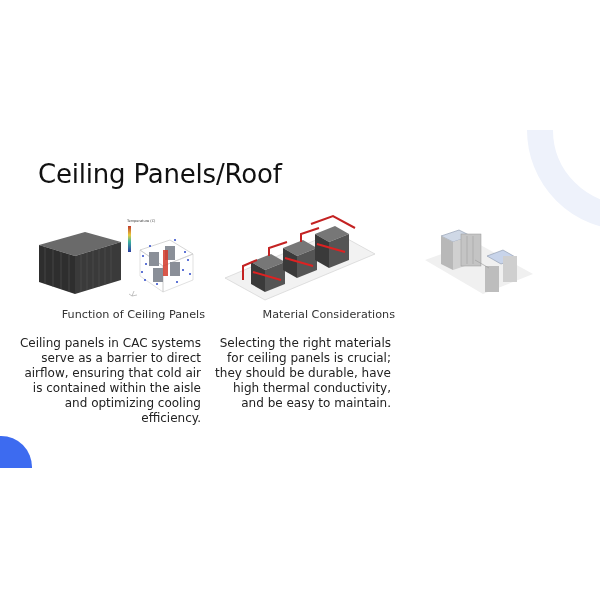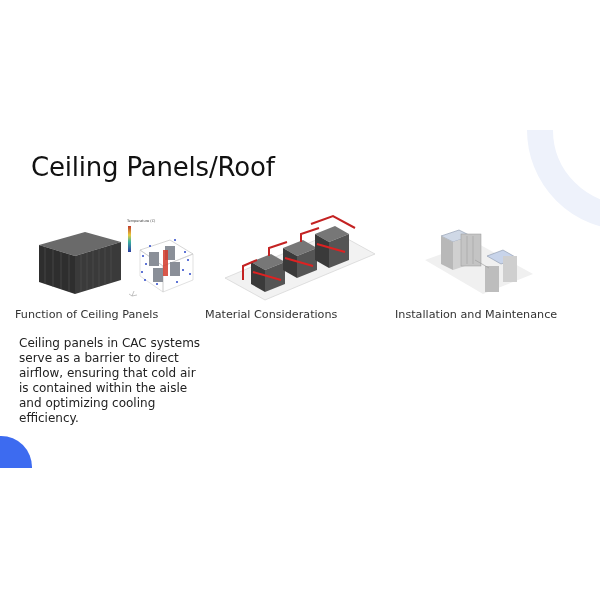--- a/index.html
+++ b/index.html
@@ -12,24 +12,24 @@
       border-radius: 50%; border: 26px solid #eef2fb; box-sizing: border-box;
       clip-path: inset(100px 0 0 0);
     }
     .blue-dot {
       position: absolute; left: -30px; top: 436px; width: 62px; height: 62px;
       border-radius: 50%; background: #3d6bf0;
       clip-path: inset(0 0 30px 30px);
     }
     .title {
       position: absolute; left: 31px; top: 152px; font-size: 26px; font-weight: normal;
-      color: #111; margin: 0; letter-spacing: -0.2px;
+      color: #111; margin: 7px; letter-spacing: -0.2px;
     }
     .col {
-      position: absolute; top: 210px; width: 190px; text-align: left;
+      position: absolute; top: 210px; width: 190px; text-align: right;
     }
     .col .img { width: 170px; height: 92px; margin: 0 auto; position: relative; }
     .col .heading { font-size: 11.2px; color: #333; margin-top: 6px; height: 16px; }
     .col .body { font-size: 12px; line-height: 15px; color: #222; margin-top: 12px; padding: 0 4px; }
     svg { display: block; }
   </style>
 </head>
 <body>
 
 <div class="arc"></div>
@@ -122,34 +122,34 @@
       </g>
       <g stroke="#c42222" stroke-width="2" fill="none">
         <path d="M28,70 L28,56 L42,50"></path>
         <path d="M54,46 L54,38 L72,32"></path>
         <path d="M86,32 L86,24 L104,18"></path>
         <path d="M96,14 L118,6 L140,18"></path>
       </g>
     </svg>
   </div>
   <div class="heading">Material Considerations</div>
+  <div class="body">Selecting the right materials for ceiling panels is crucial; they should be durable, have high thermal conductivity, and be easy to maintain.</div>
 </div>
 
 <div class="col" style="left:395px;">
   <div class="img">
     <svg width="170" height="92" viewBox="0 0 170 92">
       <polygon points="20,50 70,32 128,64 78,84" fill="#f0f0f0"></polygon>
 
       <polygon points="36,26 54,20 66,26 48,32" fill="#cfd8e6" stroke="#8a96aa" stroke-width="0.6"></polygon>
       <polygon points="36,26 48,32 48,60 36,54" fill="#b8b8b8"></polygon>
       <polygon points="48,32 66,26 66,54 48,60" fill="#d0d0d0"></polygon>
       <rect x="56" y="24" width="20" height="32" fill="#c4c4c4" stroke="#999" stroke-width="0.5"></rect>
       <line x1="62" y1="26" x2="62" y2="54" stroke="#999" stroke-width="0.5"></line>
       <line x1="68" y1="26" x2="68" y2="54" stroke="#999" stroke-width="0.5"></line>
 
       <polygon points="82,46 98,40 112,48 96,54" fill="#c8d4ea" stroke="#8a96aa" stroke-width="0.6"></polygon>
       <rect x="80" y="56" width="14" height="26" fill="#bdbdbd"></rect>
       <rect x="98" y="46" width="14" height="26" fill="#cfcfcf"></rect>
       <line x1="70" y1="50" x2="84" y2="58" stroke="#999" stroke-width="0.6"></line>
     </svg>
   </div>
-  <div class="heading">Installation and Maintenance</div>
 </div>
 
 </body></html>

